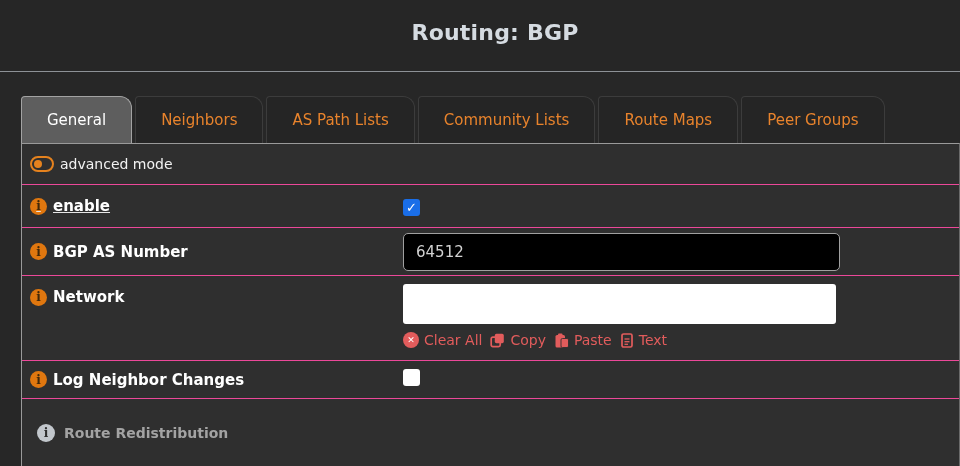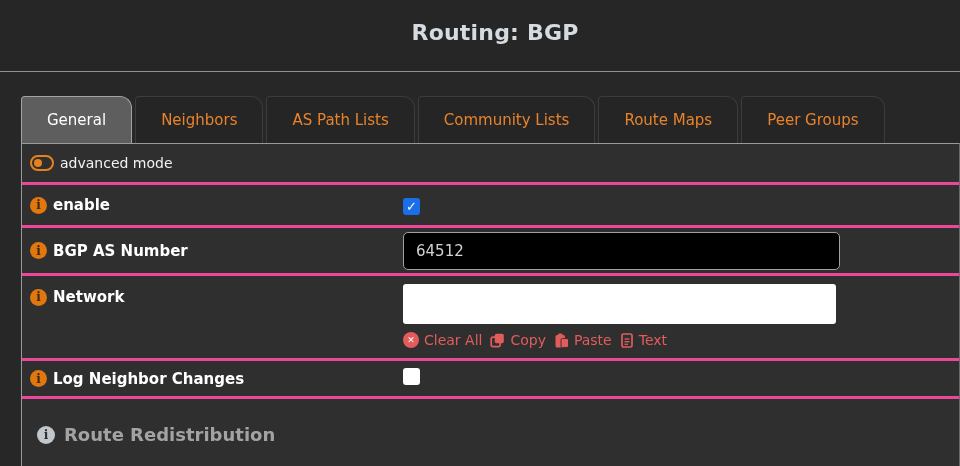--- a/index.html
+++ b/index.html
@@ -36,21 +36,21 @@
   }
 
   
   .panel {
     margin-left:21px; width:939px; height:323px;
     background:#2f2f2f;
     border-top:1px solid #9a9a9a;
     border-left:1px solid #9a9a9a;
     border-right:1px solid #6a6a6a;
   }
-  .row { border-bottom:3px solid #ec4899; padding-left:8px; }
+  .row { border-bottom:1px solid #ec4899; padding-left:8px; }
 
   
   .row-advanced { height:41px; display:flex; align-items:center; gap:6px; cursor:pointer; }
   .toggle-icon {
     width:24px; height:16px; border:2px solid #e5821e; border-radius:8px;
     position:relative; display:inline-block; flex:0 0 auto;
   }
   .toggle-icon::before {
     content:""; position:absolute; left:2px; top:2px;
     width:8px; height:8px; border-radius:50%; background:#e5821e;
@@ -64,21 +64,21 @@
   .info-icon {
     width:17px; height:17px; border-radius:50%; background:#e0770f;
     display:inline-flex; align-items:center; justify-content:center;
     cursor:pointer; flex:0 0 auto;
   }
   .info-icon::before {
     content:"i"; font-family:"DejaVu Serif",serif;
     font-size:12px; font-weight:bold; color:#40280a; line-height:1;
   }
 
-  .row-enable { height:43px; }
+  .row-enable { height:43px;text-decoration:underline; }
   .row-asn { height:48px; }
   .row-network { height:85px; align-items:start; }
   .row-network .label-cell { margin-top:12px; }
   .row-log { height:38px; }
 
   
   .checkbox {
     width:17px; height:17px; border-radius:3px; background:#ffffff;
     display:inline-flex; align-items:center; justify-content:center; cursor:pointer;
   }
@@ -115,21 +115,21 @@
   
   .section-header { display:flex; align-items:center; gap:9px; padding:25px 0 0 15px; }
   .gray-info-icon {
     width:18px; height:18px; border-radius:50%; background:#c2c7cc;
     display:inline-flex; align-items:center; justify-content:center; flex:0 0 auto;
   }
   .gray-info-icon::before {
     content:"i"; font-family:"DejaVu Serif",serif;
     font-size:12px; font-weight:bold; color:#2e2e2e; line-height:1;
   }
-  .section-label { font-size:18px; font-weight:bold; color:#a3a3a3; }
+  .section-label { font-size:14px; font-weight:bold; color:#a3a3a3; }
 </style>
 </head>
 <body>
 
 <header class="page-header">
   <h1>Routing: BGP</h1>
 </header>
 <div class="header-divider"></div>
 
 <nav class="tabs">

